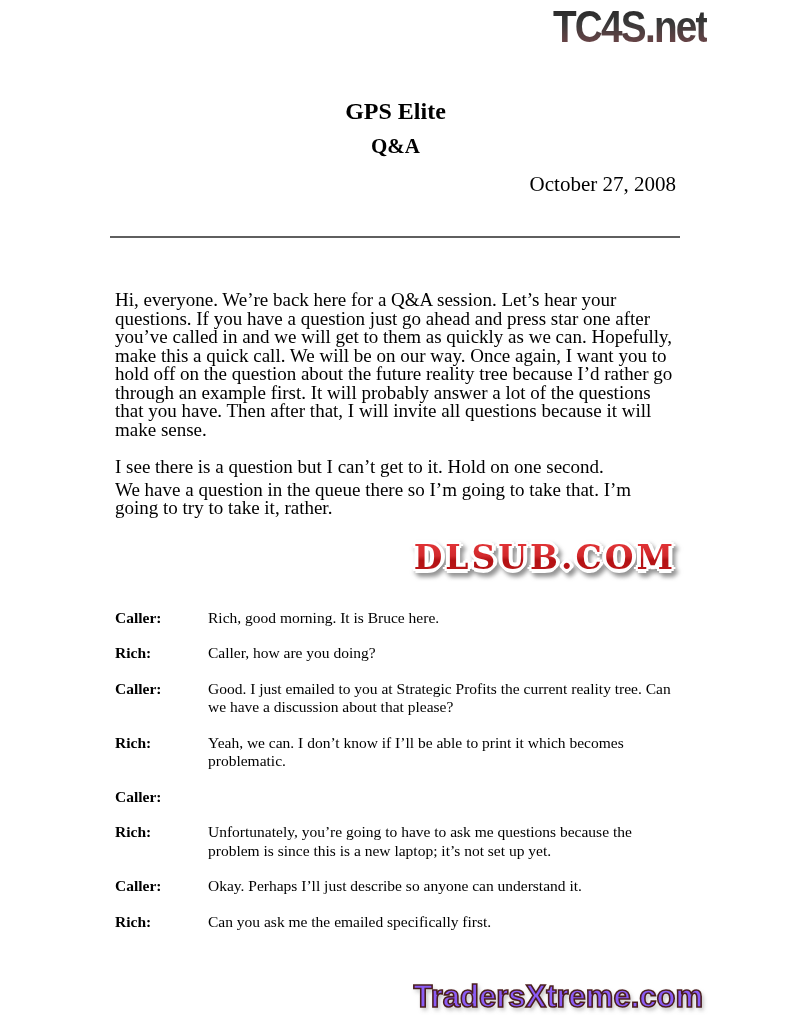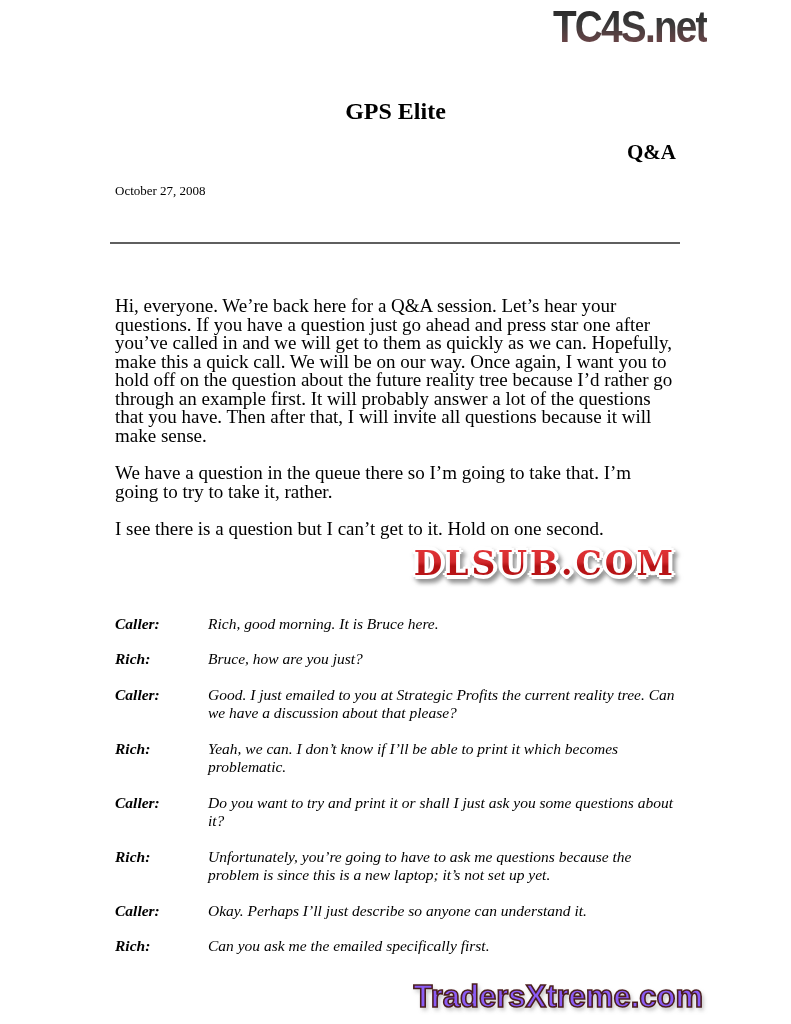--- a/index.html
+++ b/index.html
@@ -40,31 +40,31 @@
     width: 561px;
   }
   .doc-title {
     margin: 96px 0 0 0;
     text-align: center;
     font-size: 24px;
     line-height: 30px;
     font-weight: bold;
   }
   .doc-subtitle {
-    margin: 14px 0 0 0;
+    margin: 8px 0 0 0;
+    text-align: center;
+    font-size: 21px;
+    line-height: 24px;
+    font-weight: bold;
+    font-family: Liberation Serif, serif;
+  }
+  .doc-date {
+    margin: 17px 0 0 0;
     text-align: right;
     font-size: 21px;
-    line-height: 24px;
-    font-weight: bold;
-    font-family: Liberation Serif, serif;
-  }
-  .doc-date {
-    margin: 17px 0 0 0;
-    text-align: left;
-    font-size: 13px;
     line-height: 19px;
     font-weight: normal;
   }
   .rule {
     border: none;
     border-top: 2px solid #5f5f5f;
     margin: 42px 0 0 -5px;
     width: 570px;
   }
 
@@ -93,21 +93,21 @@
     -webkit-background-clip: text;
     background-clip: text;
     color: transparent;
     filter:
       drop-shadow(-2px -2px 0 #fff) drop-shadow(2px -2px 0 #fff)
       drop-shadow(-2px 2px 0 #fff) drop-shadow(2px 2px 0 #fff)
       drop-shadow(3px 4px 2px rgba(90,90,90,0.65));
   }
 
   
-  .dialogue { margin-top: 0; font-style: italic; }
+  .dialogue { margin-top: 0; }
   .drow {
     display: flex;
     margin: 0 0 17px 0;
     font-size: 15.5px;
     line-height: 18.5px;
   }
   .speaker {
     flex: 0 0 93px;
     font-weight: bold;
   }
@@ -138,52 +138,51 @@
 
   <div class="content">
 
     <div class="doc-title">GPS Elite</div>
     <div class="doc-subtitle">Q&amp;A</div>
     <div class="doc-date">October 27, 2008</div>
 
     <hr class="rule">
 
     <div class="para first">Hi, everyone. We’re back here for a Q&amp;A session. Let’s hear your questions. If you have a question just go ahead and press star one after you’ve called in and we will get to them as quickly as we can. Hopefully, make this a quick call. We will be on our way. Once again, I want you to hold off on the question about the future reality tree because I’d rather go through an example first. It will probably answer a lot of the questions that you have. Then after that, I will invite all questions because it will make sense.</div>
+    <div class="para last">I see there is a question but I can’t get to it. Hold on one second.</div>
     <div class="para">We have a question in the queue there so I’m going to take that. I’m going to try to take it, rather.</div>
-    <div class="para last">I see there is a question but I can’t get to it. Hold on one second.</div>
 
     <div class="dlsub-wrap">
       <span class="dlsub">DLSUB.COM</span>
     </div>
 
     <div class="dialogue">
 
       <div class="drow">
         <div class="speaker">Caller:</div>
         <div class="speech">Rich, good morning. It is Bruce here.</div>
       </div>
 
       <div class="drow">
         <div class="speaker">Rich:</div>
-        <div class="speech">Bruce, how are you just?</div>
+        <div class="speech">Caller, how are you doing?</div>
       </div>
 
       <div class="drow">
         <div class="speaker">Caller:</div>
         <div class="speech">Good. I just emailed to you at Strategic Profits the current reality tree. Can we have a discussion about that please?</div>
       </div>
 
       <div class="drow">
         <div class="speaker">Rich:</div>
         <div class="speech">Yeah, we can. I don’t know if I’ll be able to print it which becomes problematic.</div>
       </div>
 
       <div class="drow">
         <div class="speaker">Caller:</div>
-        <div class="speech">Do you want to try and print it or shall I just ask you some questions about it?</div>
       </div>
 
       <div class="drow">
         <div class="speaker">Rich:</div>
         <div class="speech">Unfortunately, you’re going to have to ask me questions because the problem is since this is a new laptop; it’s not set up yet.</div>
       </div>
 
       <div class="drow">
         <div class="speaker">Caller:</div>
         <div class="speech">Okay. Perhaps I’ll just describe so anyone can understand it.</div>

